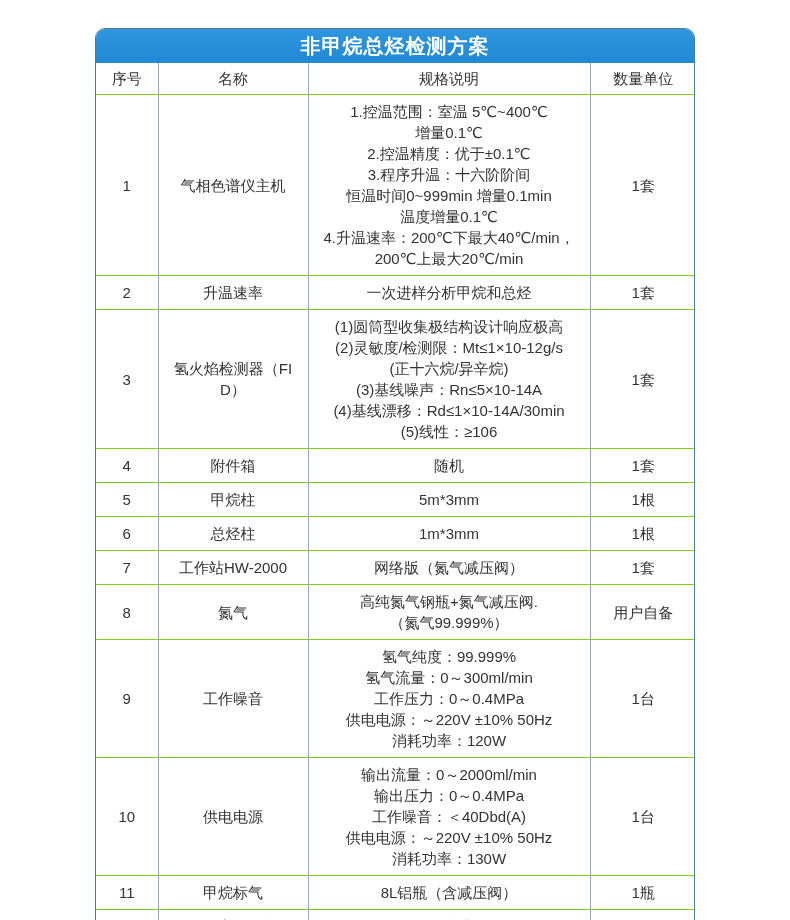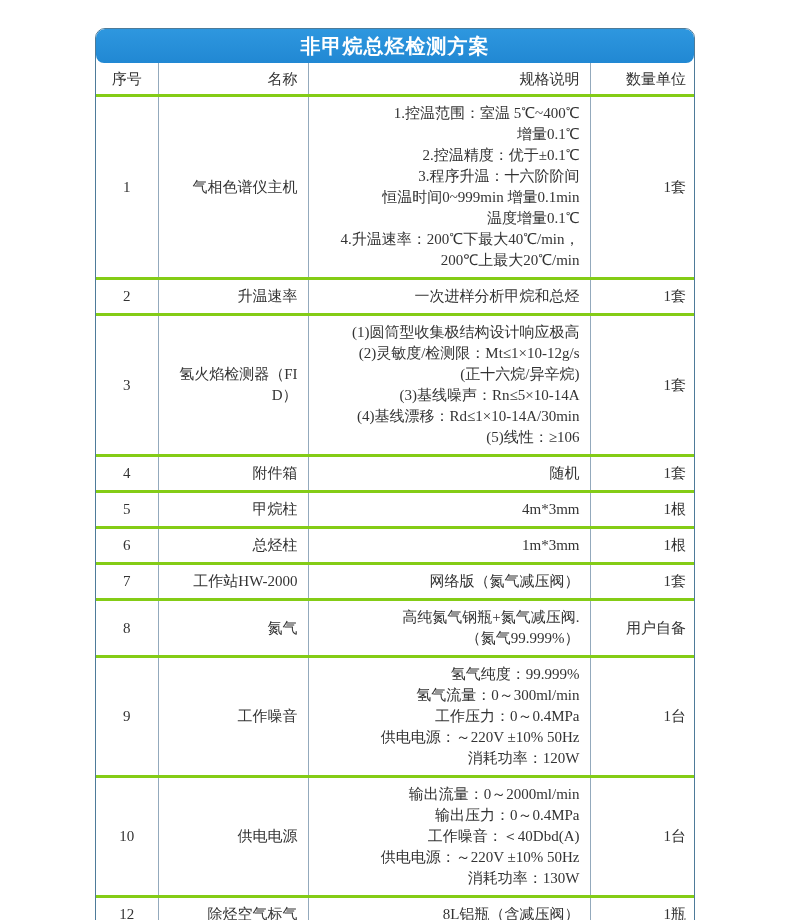--- a/index.html
+++ b/index.html
@@ -25,41 +25,40 @@
   .banner {
     height: 34px;
     background: linear-gradient(180deg, #2e97df 0%, #2188d3 100%);
     color: #ffffff;
     font-size: 20px;
     font-weight: bold;
     letter-spacing: 1px;
     display: flex;
     align-items: center;
     justify-content: center;
-    border-radius: 8px;
   }
   table.spec-table {
     width: 100%;
     border-collapse: collapse;
     table-layout: fixed;
   }
   table.spec-table th, table.spec-table td {
     border-right: 1px solid #93a9bc;
     font-weight: normal;
     font-size: 15px;
     line-height: 21px;
     color: #333333;
     padding: 6px 10px;
     vertical-align: middle;
-    text-align: right;
+    text-align: center;
     word-break: break-all;
   }
   table.spec-table th:last-child, table.spec-table td:last-child { border-right: none; }
   table.spec-table thead th { height: 15px; padding: 5px 10px; margin-top: 21px; }
-  table.spec-table tbody td { border-top: 3px solid #84cc16; font-family: Liberation Serif, serif; }
+  table.spec-table tbody td { border-top: 1px solid #84cc16; }
   table.spec-table .idx { text-align: center; padding-left: 2px; padding-right: 2px; }
   table.spec-table thead th.idx-h { text-align: center; padding-left: 2px; padding-right: 2px; }
   table.spec-table .spec { white-space: pre-line; }
 </style>
 </head>
 <body>
 
 <div class="page">
   <div class="sheet">
     <div class="banner">非甲烷总烃检测方案</div>
@@ -111,21 +110,21 @@
           </tr>
           <tr>
             <td class="idx">4</td>
             <td>附件箱</td>
             <td class="spec">随机</td>
             <td>1套</td>
           </tr>
           <tr>
             <td class="idx">5</td>
             <td>甲烷柱</td>
-            <td class="spec">4m*3mm</td>
+            <td class="spec">5m*3mm</td>
             <td>1根</td>
           </tr>
           <tr>
             <td class="idx">6</td>
             <td>总烃柱</td>
             <td class="spec">1m*3mm</td>
             <td>1根</td>
           </tr>
           <tr>
             <td class="idx">7</td>
@@ -154,20 +153,26 @@
             <td class="idx">10</td>
             <td>供电电源</td>
             <td class="spec">输出流量：0～2000ml/min
 输出压力：0～0.4MPa
 工作噪音：＜40Dbd(A)
 供电电源：～220V ±10% 50Hz
 消耗功率：130W</td>
             <td>1台</td>
           </tr>
           <tr>
+            <td class="idx">11</td>
+            <td>甲烷标气</td>
+            <td class="spec">8L铝瓶（含减压阀）</td>
+            <td>1瓶</td>
+          </tr>
+          <tr>
             <td class="idx">12</td>
             <td>除烃空气标气</td>
             <td class="spec">8L铝瓶（含减压阀）</td>
             <td>1瓶</td>
           </tr>
         </tbody>
     </table>
   </div>
 </div>
 

